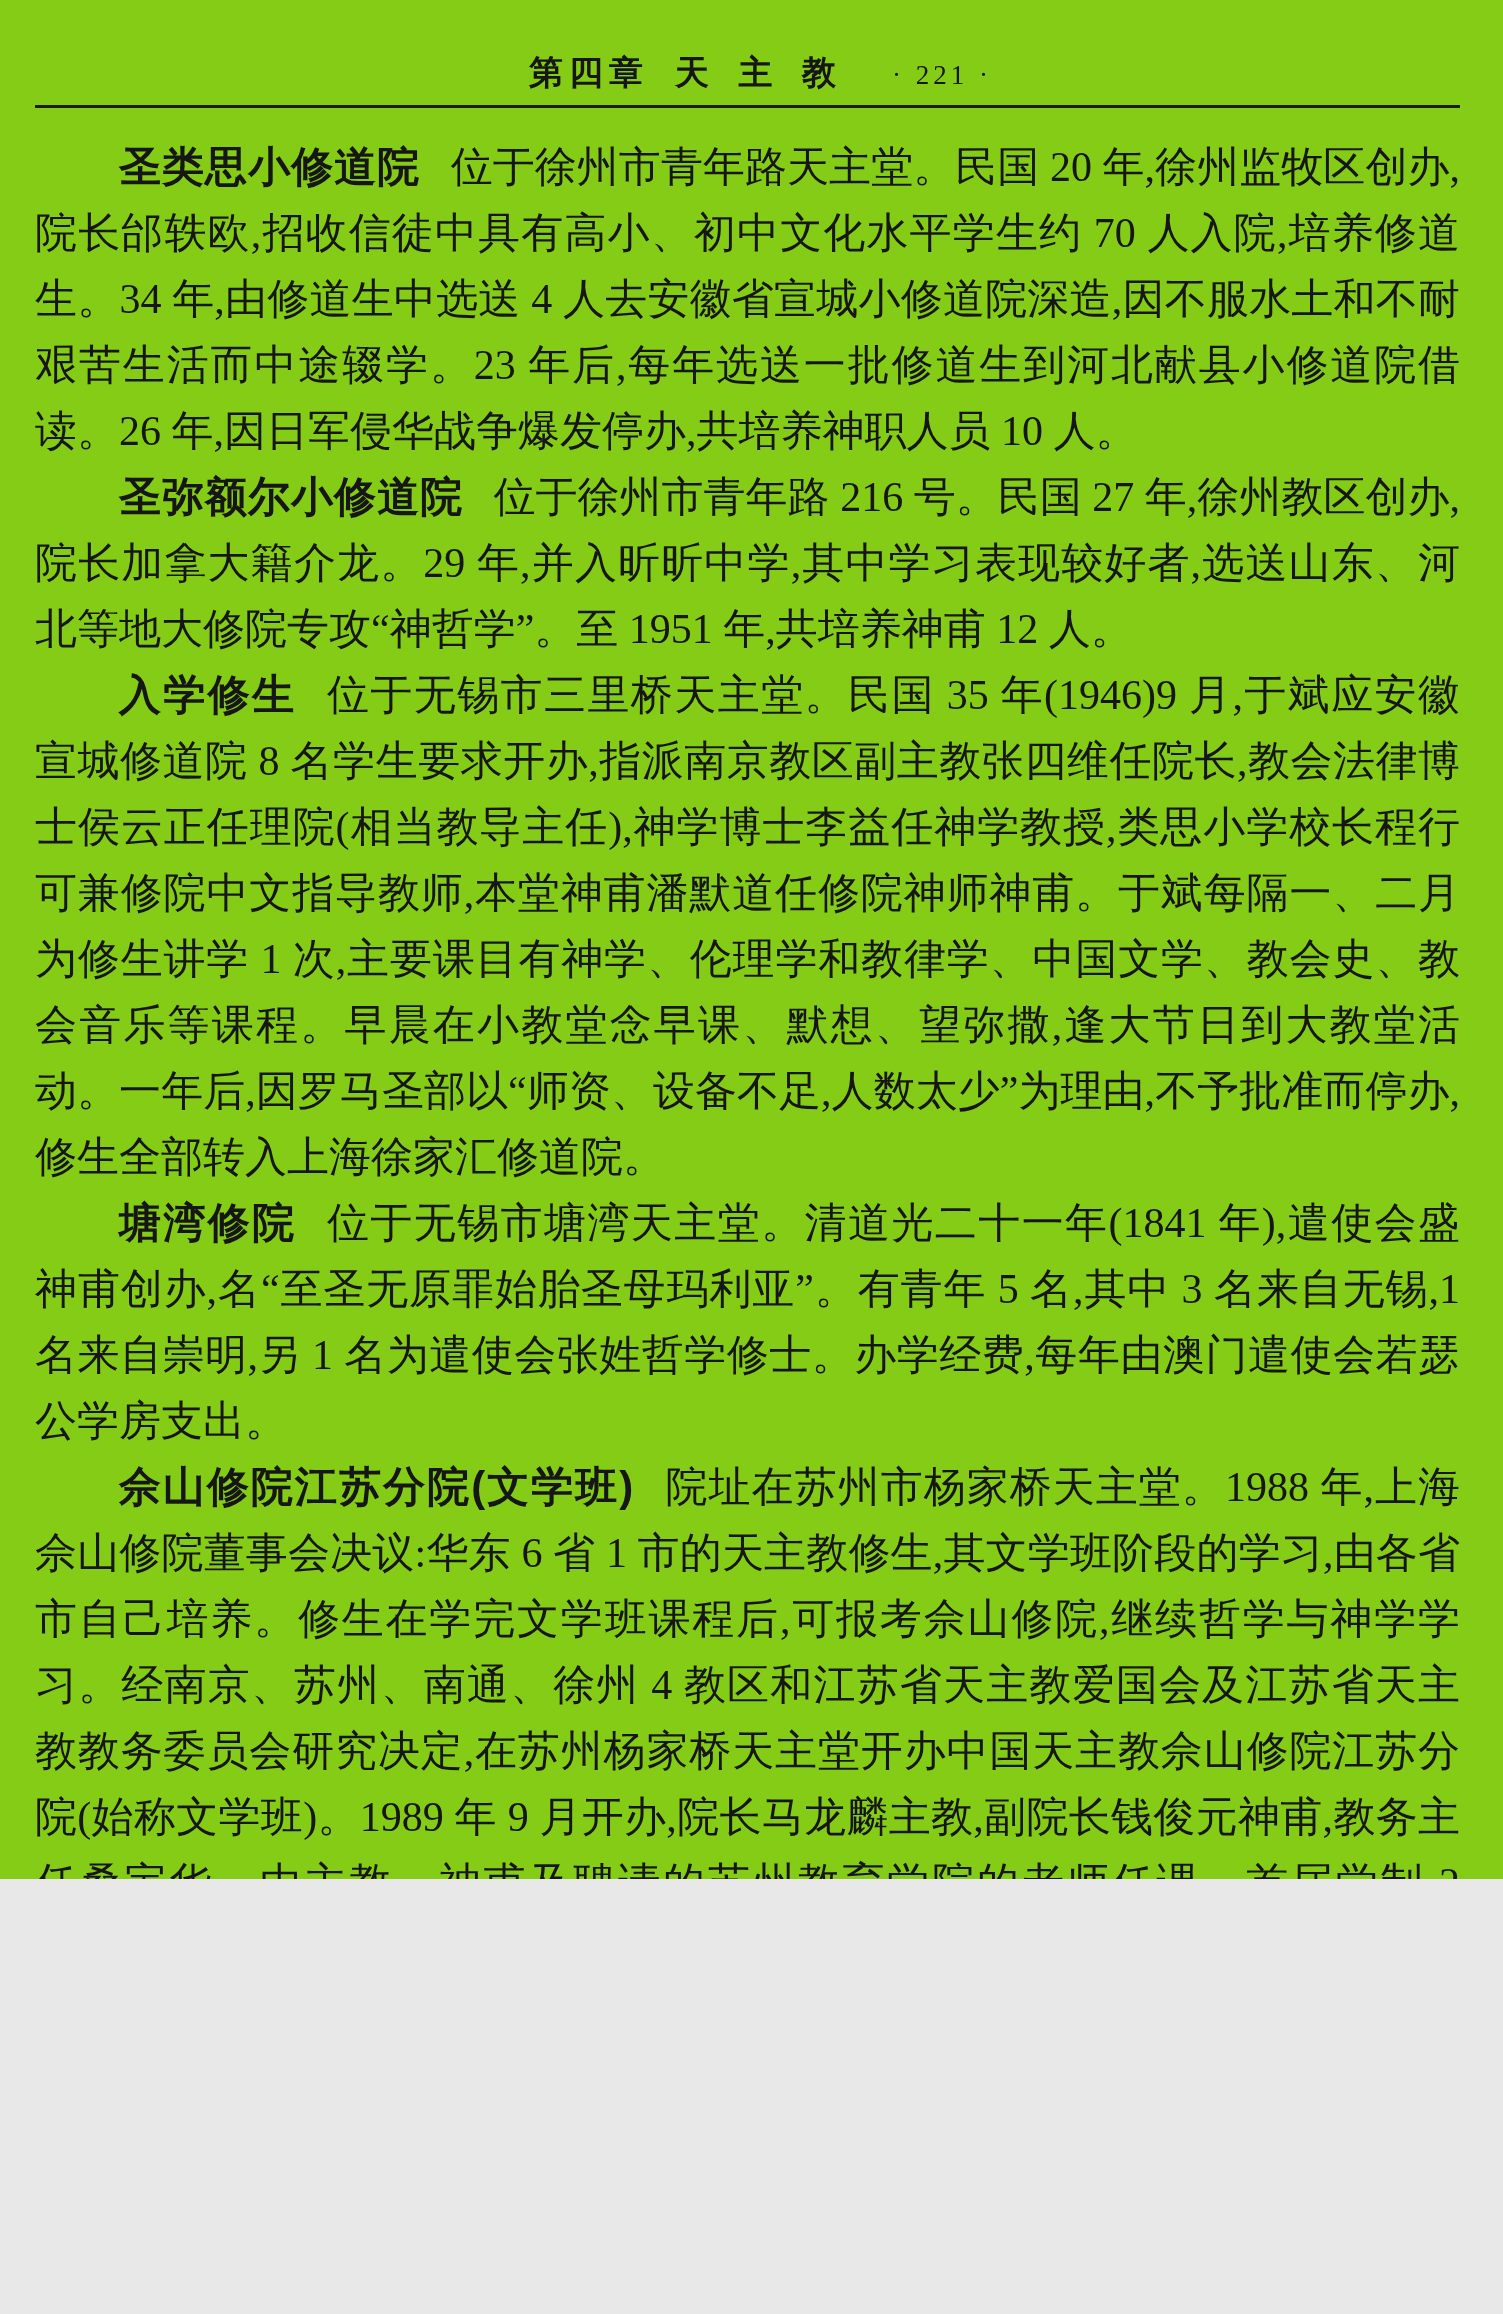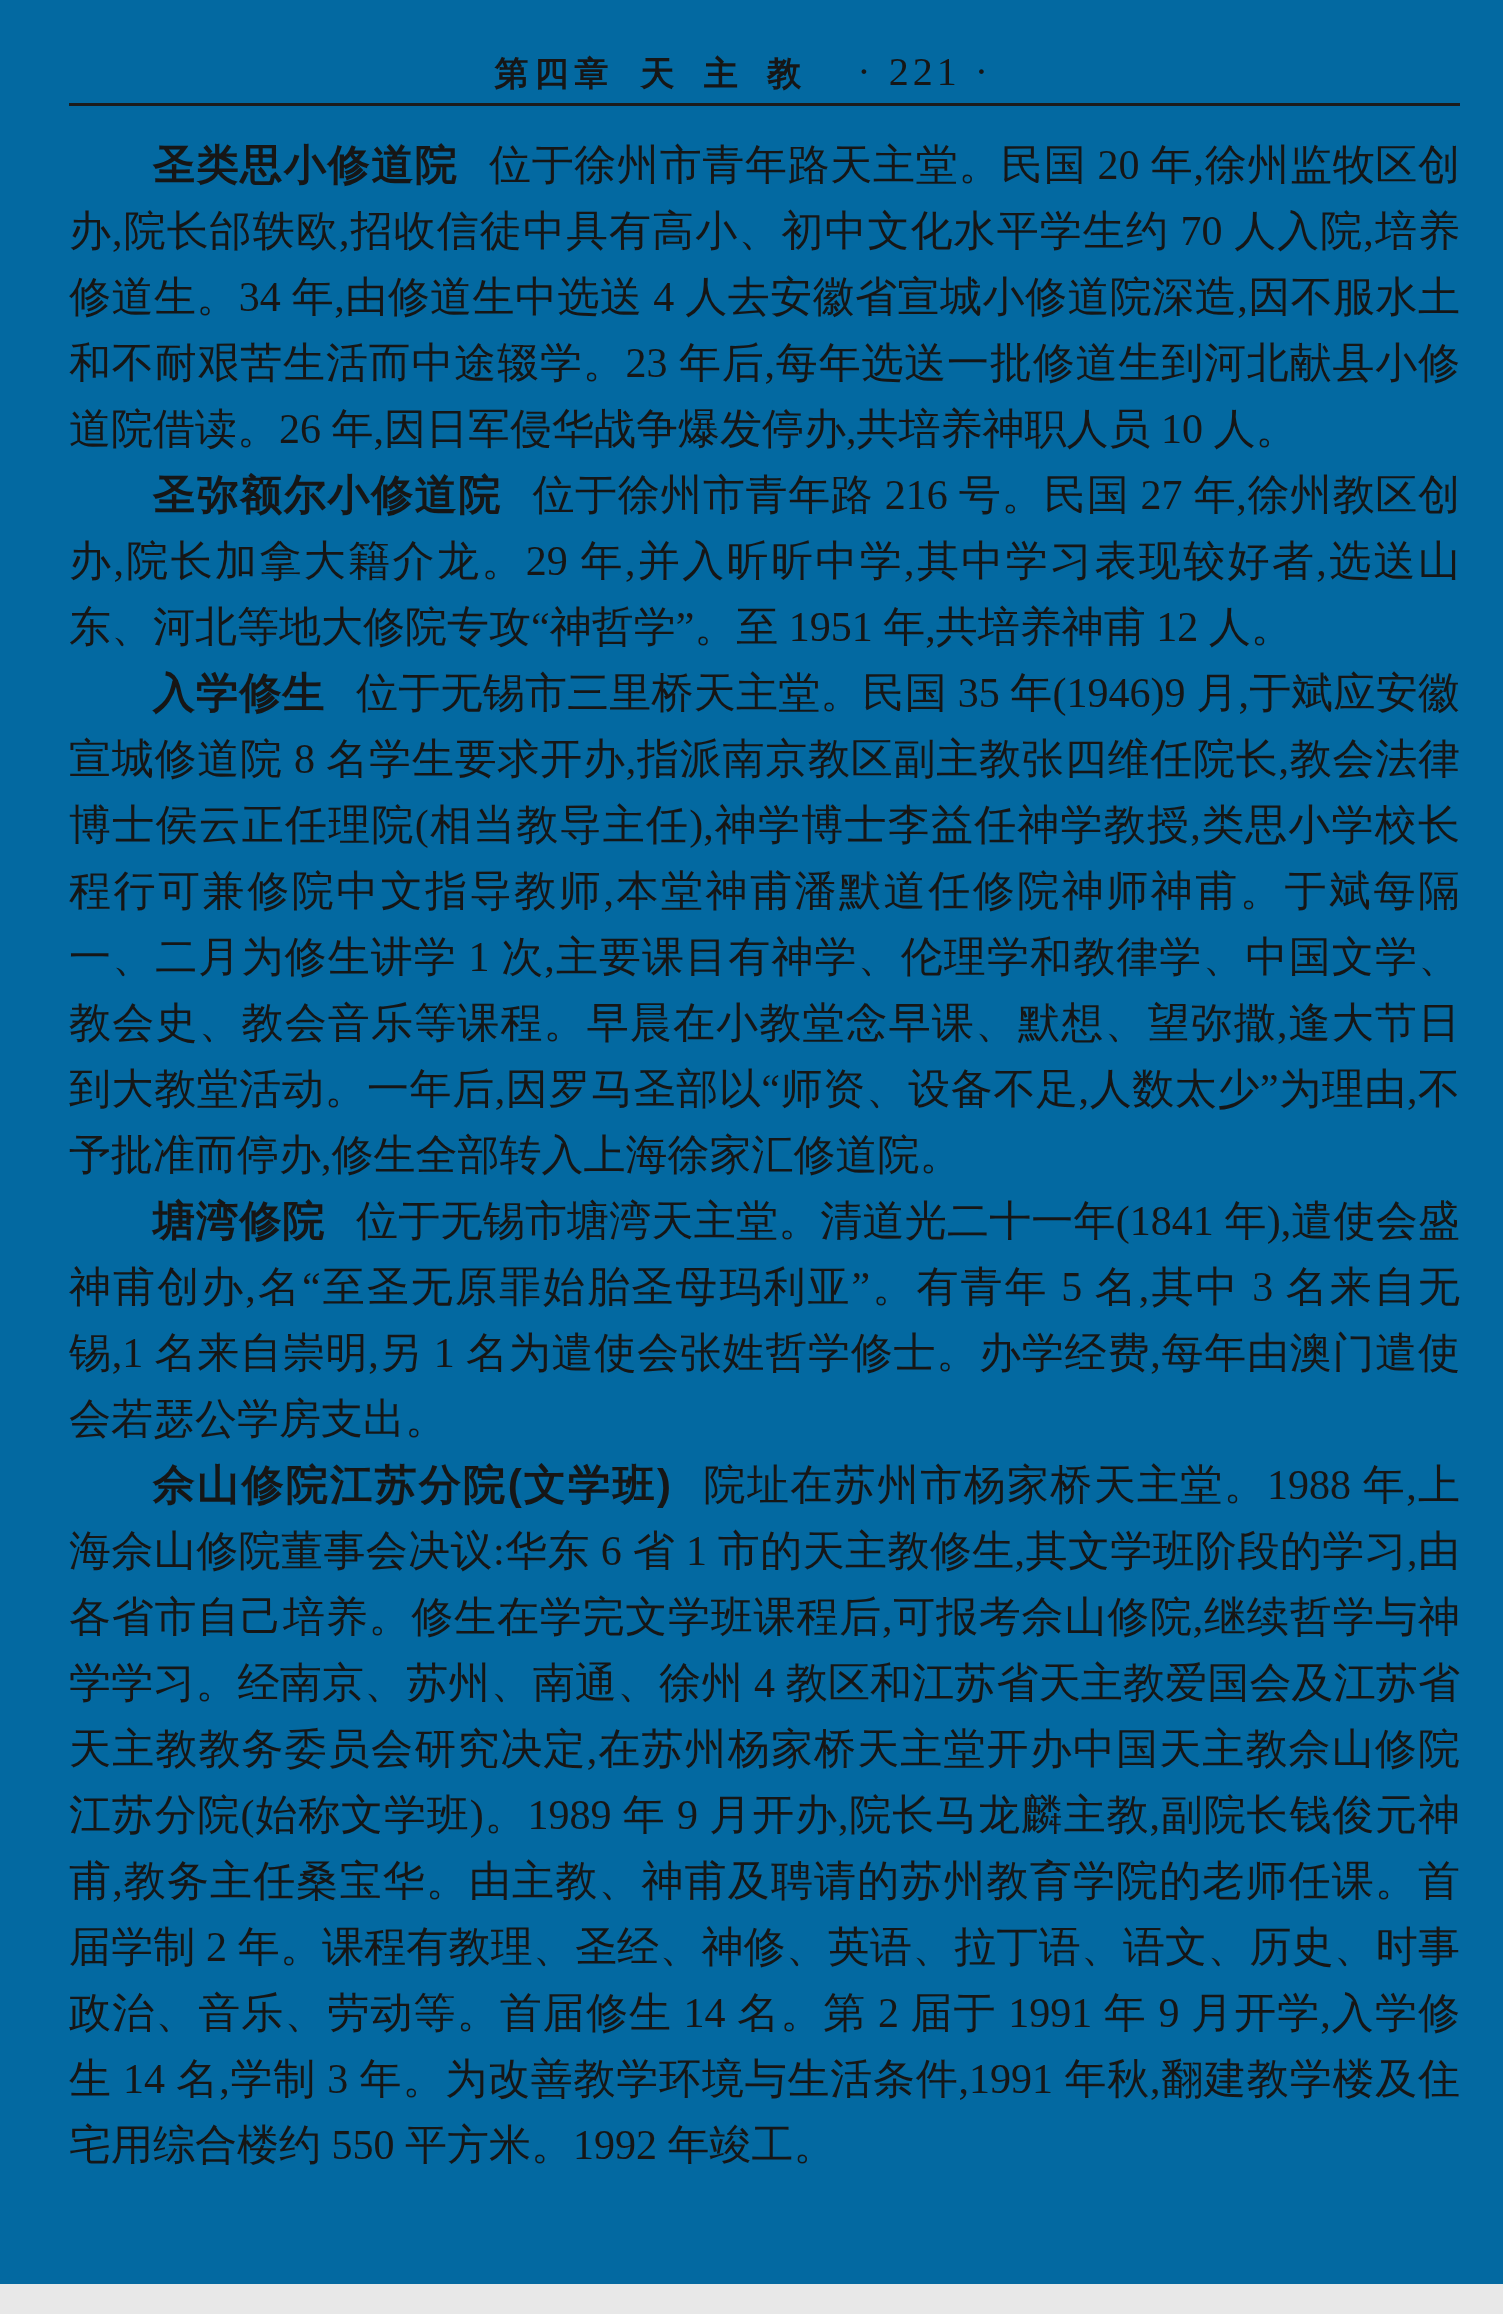--- a/index.html
+++ b/index.html
@@ -3,25 +3,25 @@
 <meta charset="utf-8">
 <style>
   html, body {
     margin: 0;
     padding: 0;
     background: #e8e8e8;
   }
   .page {
     position: relative;
     width: 1503px;
-    height: 2284px;
+    height: 1879px;
     margin: 0 auto;
-    background: #0369a1;
+    background: #84cc16;
     box-sizing: border-box;
-    padding: 52px 43px 0 69px;
+    padding: 52px 43px 0 35px;
     color: #161616;
     font-family: "Liberation Serif", "DejaVu Serif", serif;
     overflow: hidden;
   }
   .running-head {
     display: flex;
     justify-content: flex-end;
     align-items: baseline;
     padding-right: 468px;
     font-size: 34px;
@@ -35,21 +35,21 @@
     margin-right: 26px;
   }
   .running-head .section {
     font-family: "Liberation Sans", "DejaVu Sans", sans-serif;
     font-weight: bold;
     letter-spacing: 10px;
     margin-right: 46px;
   }
   .running-head .pagenum {
     font-weight: normal;
-    font-size: 40px;
+    font-size: 27px;
     letter-spacing: 4px;
   }
   .rule {
     margin-top: 10px;
     height: 3px;
     background: #1c1c1c;
   }
   .body-text {
     margin-top: 26px;
     font-size: 42px;

